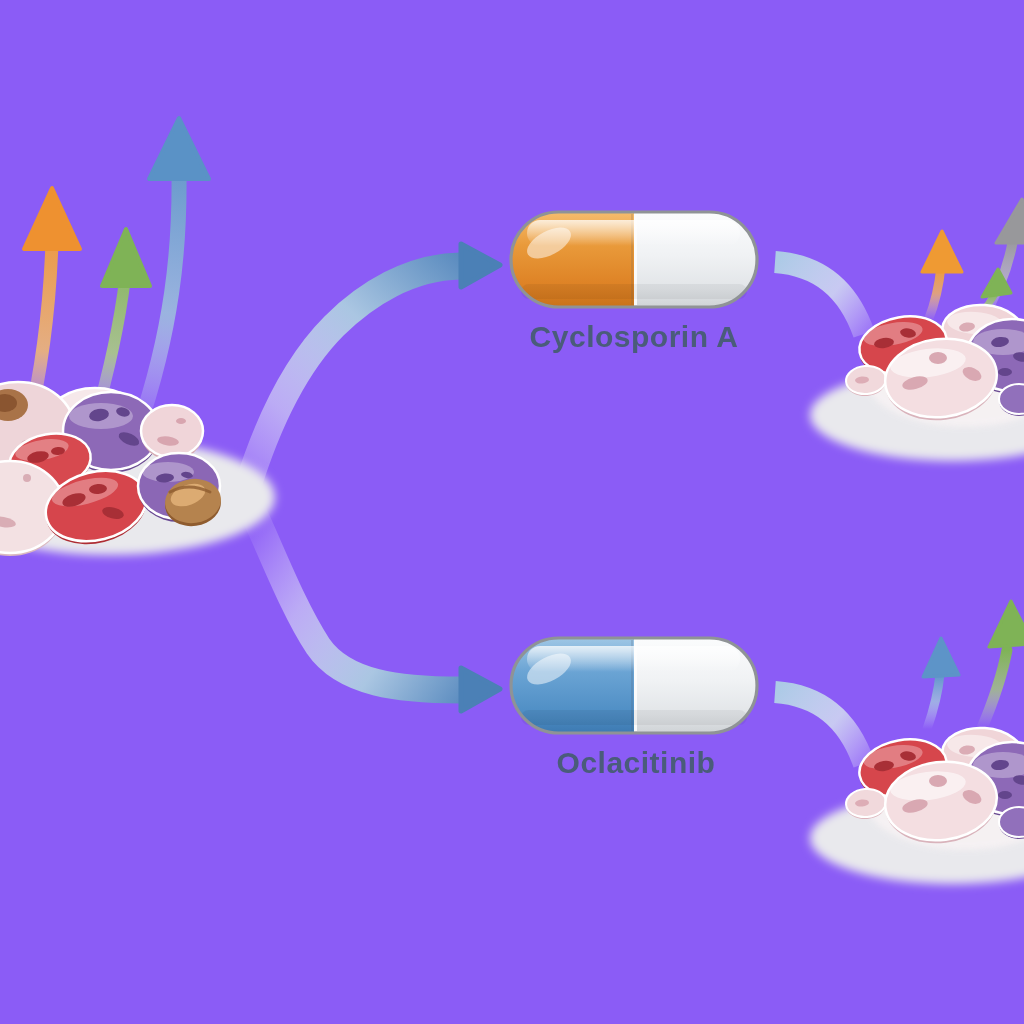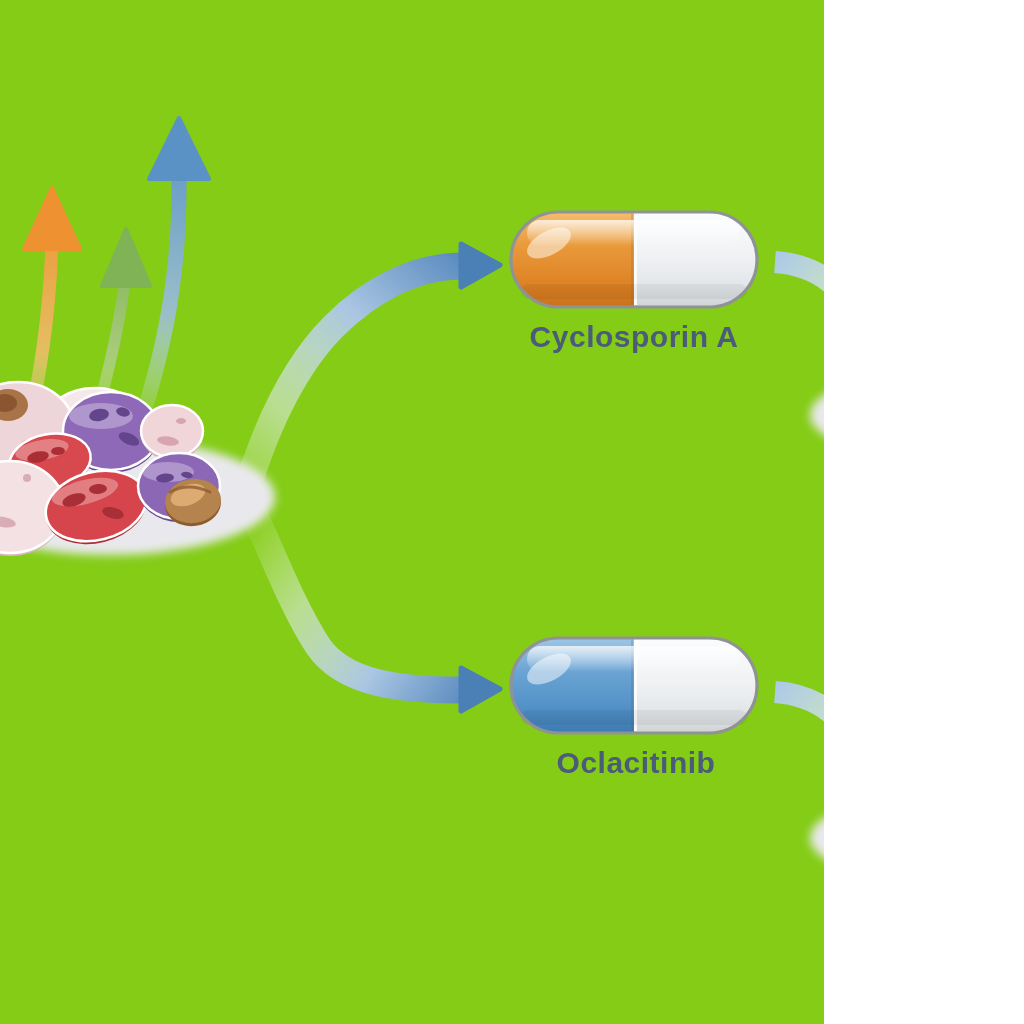--- a/index.html
+++ b/index.html
@@ -1,16 +1,16 @@
 <!DOCTYPE html>
 <html><head>
 <meta charset="utf-8">
 <style>
   html,body{margin:0;padding:0;background:#ffffff;}
-  .stage{position:relative;width:824px;height:1024px;overflow:hidden;background:#84cc16;}
+  .stage{position:relative;width:1024px;height:1024px;overflow:hidden;background:#8b5cf6;}
   svg{display:block;}
   text.drug-label{font-family:"Liberation Sans","DejaVu Sans",sans-serif;font-weight:700;font-size:30px;letter-spacing:0.5px;}
 </style>
 </head>
 <body>
 
 <div class="stage">
 <svg width="1024" height="1024" viewBox="0 0 1024 1024">
   <defs>
 

